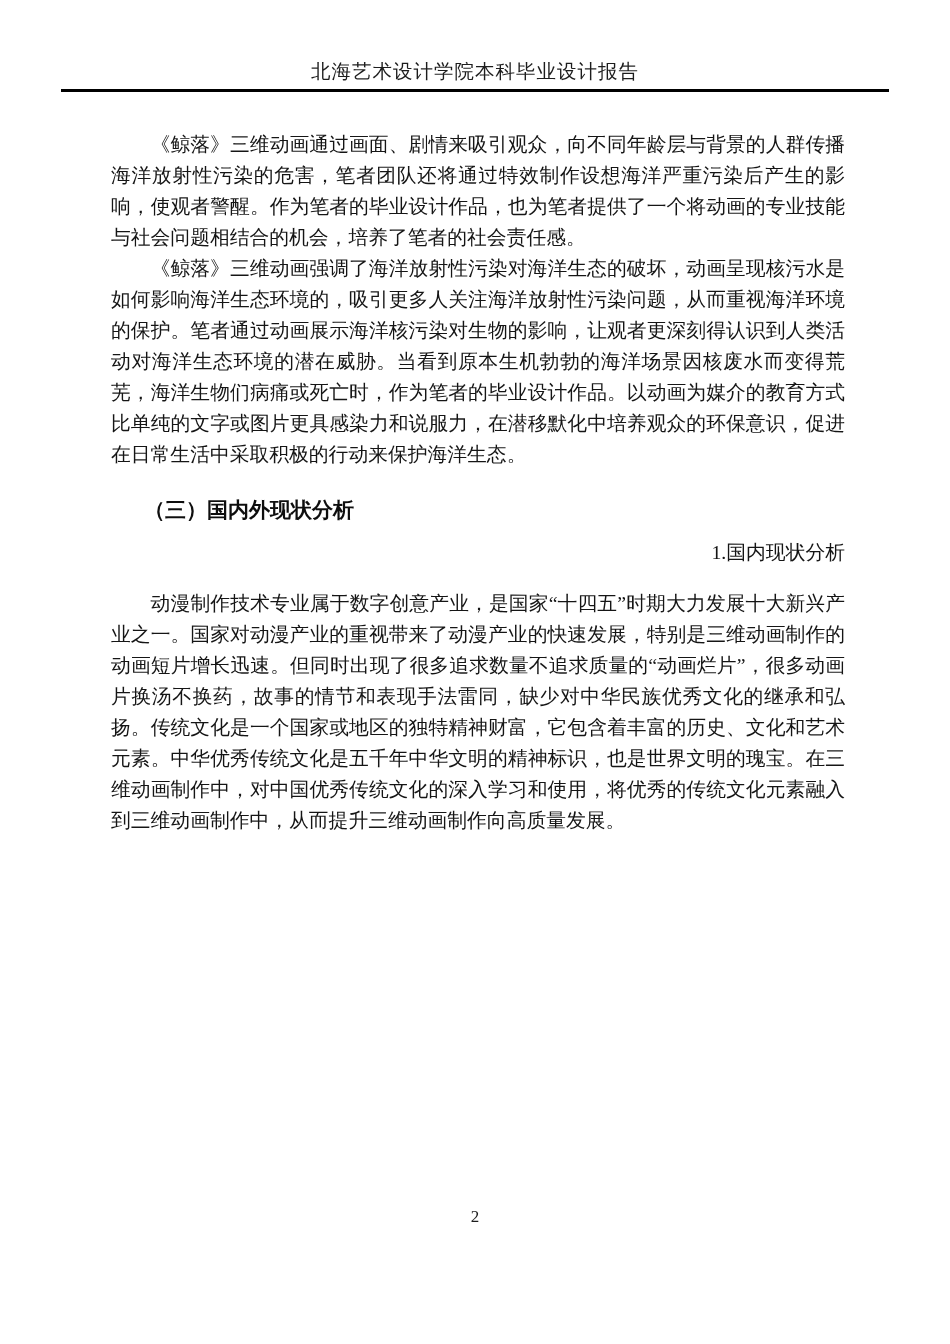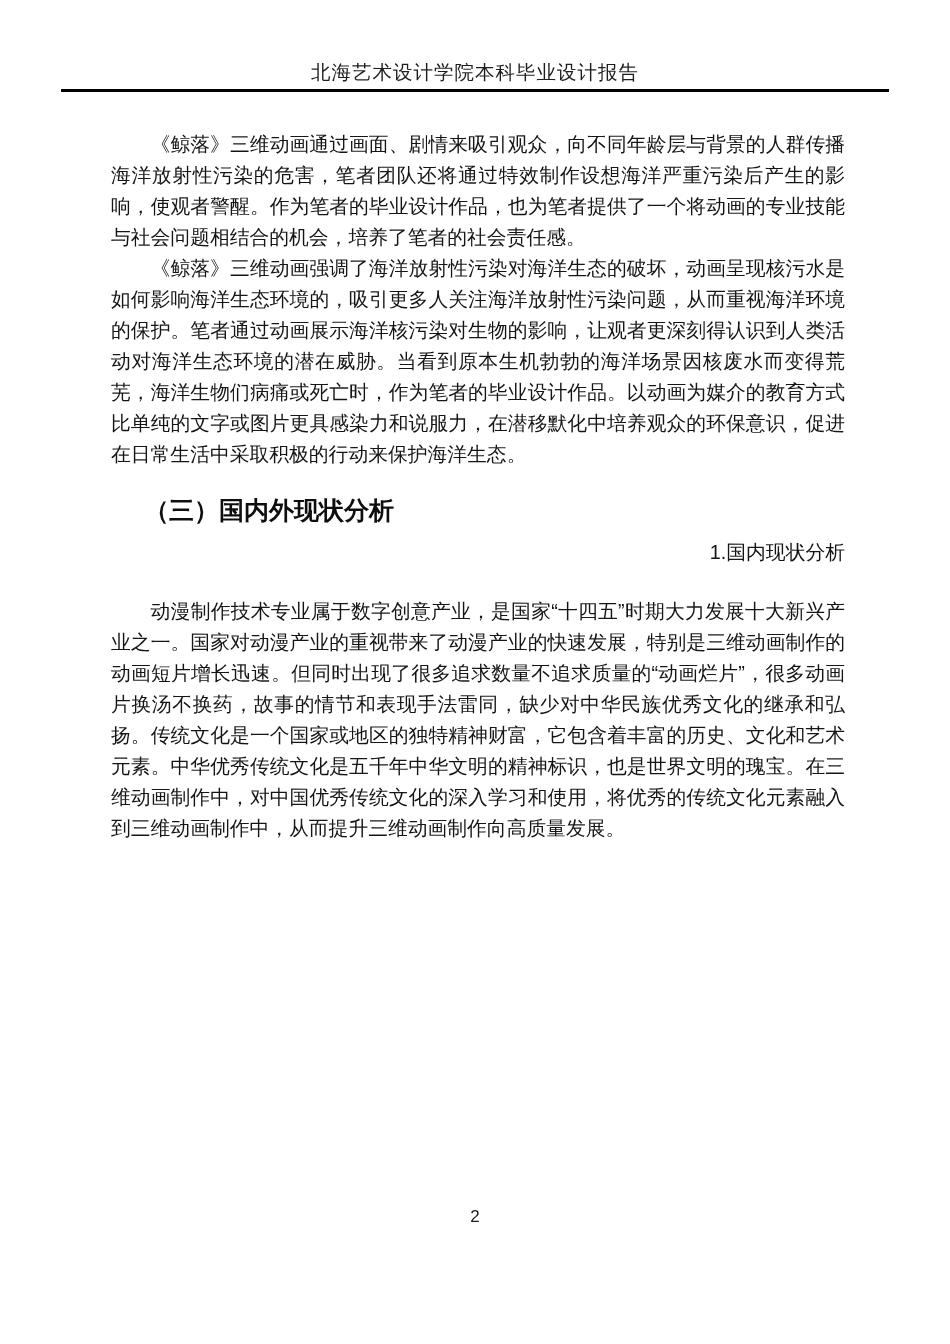--- a/index.html
+++ b/index.html
@@ -6,21 +6,21 @@
     margin: 0;
     padding: 0;
     background: #ffffff;
   }
   .page {
     position: relative;
     width: 950px;
     height: 1228px;
     background: #ffffff;
     overflow: hidden;
-    font-family: Liberation Sans, sans-serif;
+    font-family: Liberation Serif, serif;
     color: #151515;
   }
   
   .page-header {
     position: absolute;
     top: 59px;
     left: 61px;
     width: 828px;
     text-align: center;
   }
@@ -44,35 +44,35 @@
     font-size: 19.8px;
     line-height: 31px;
     text-align: justify;
     color: #151515;
   }
   .body-text p {
     margin: 0;
     text-indent: 2em;
   }
   .body-text h2.section-heading {
-    font-size: 25px;
+    font-size: 21px;
     line-height: 33px;
     font-weight: 700;
     margin: 24px 0 0 0;
     text-indent: 33px;
     text-align: left;
     color: #0e0e0e;
   }
   .body-text p.subheading {
     margin-top: 10px;
     text-indent: 2em;
     text-align: right;
   }
   .body-text p.after-sub {
-    margin-top: 28px;
+    margin-top: 20px;
   }
   
   .page-footer {
     position: absolute;
     top: 1205px;
     left: 0;
     width: 100%;
     text-align: center;
     font-size: 17px;
     line-height: 24px;

